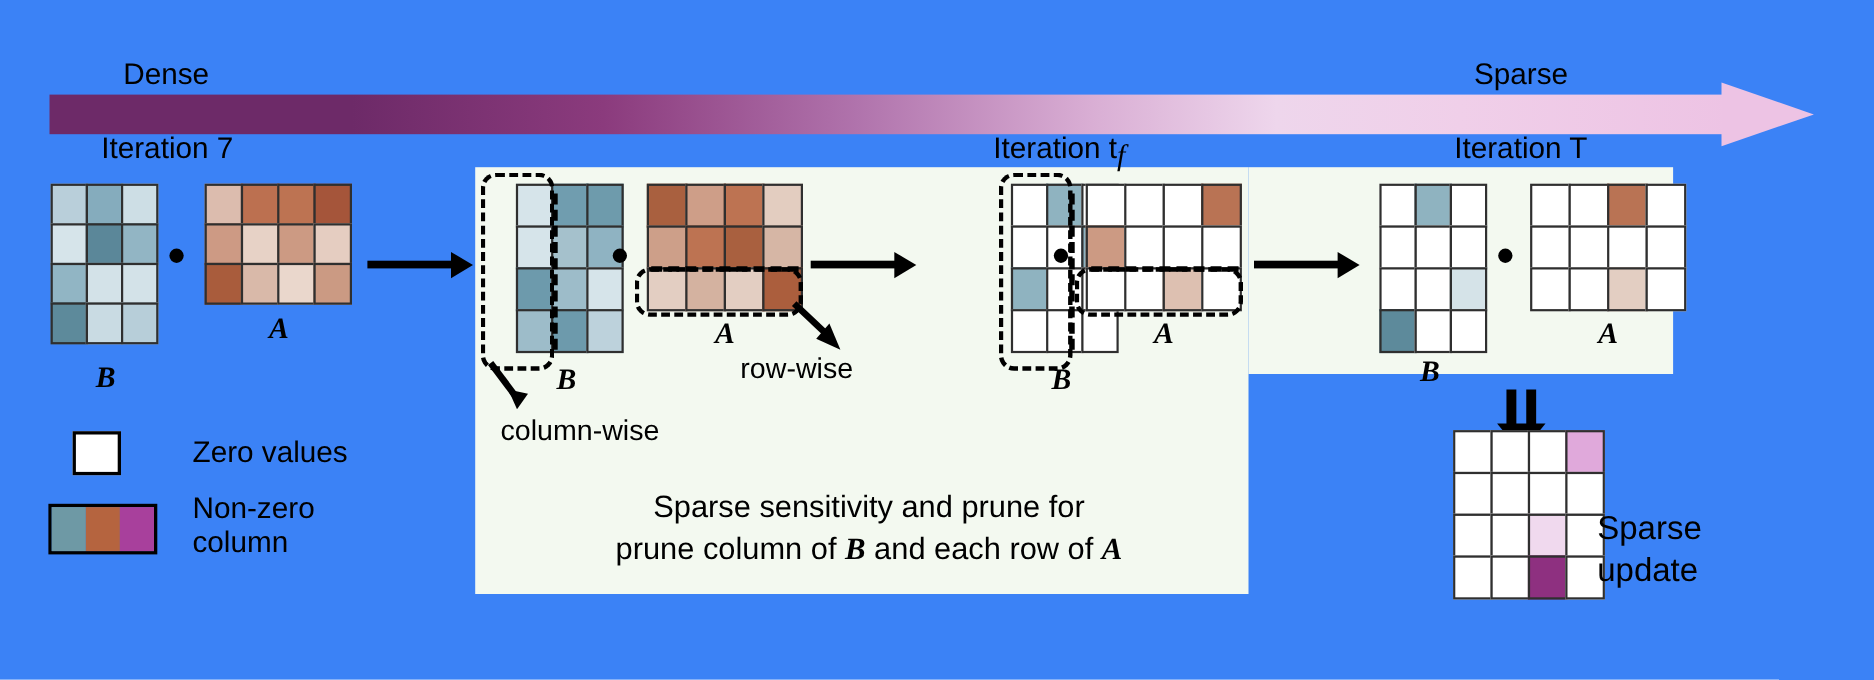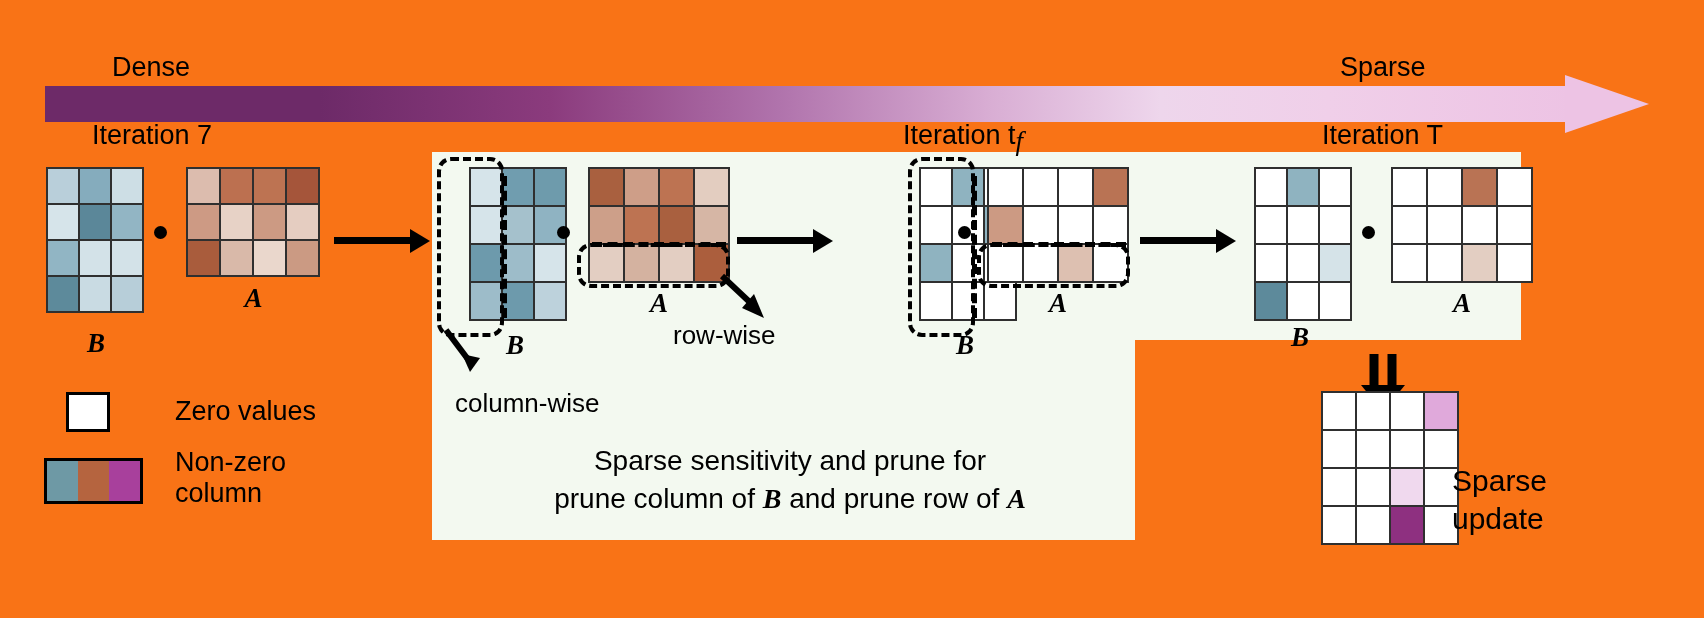--- a/index.html
+++ b/index.html
@@ -5,21 +5,21 @@
   * { box-sizing: border-box; }
   html, body {
     margin: 0; padding: 0;
     background: #ffffff;
     font-family: "Liberation Sans", sans-serif;
   }
   #stage {
     position: relative;
     width: 1704px;
     height: 618px;
-    background: #f97316;
+    background: #3b82f6;
     overflow: hidden;
   }
   .abs { position: absolute; }
 
   
   #grad-bar-wrap { left: 45px; top: 86px; width: 1606px; height: 36px; }
   #grad-bar-body {
     position: absolute; left: 0; top: 0; width: 1528px; height: 36px;
     background: linear-gradient(to right, #6d2a68 0%, #6d2a68 18%, #8b3b7d 33%,
                 #b073ac 48%, #d9aed4 62%, #eed6ec 73%, #f0cfe9 84%, #edc3e4 100%);
@@ -204,21 +204,21 @@
   </div>
 
   <div class="dash-box" style="left:437px; top:157px; width:67px; height:180px;"></div>
   <div class="dash-line-v" style="left:502px; top:176px; height:142px;"></div>
   <div class="abs mat-label" style="left:466px; top:330px; width:98px;">B</div>
 
   <svg class="small-arrow" style="left:440px; top:328px;" width="60" height="46">
     <line x1="6" y1="2" x2="30" y2="34" stroke="#000" stroke-width="6"></line>
     <polygon points="30,44 22,26 40,30" fill="#000"></polygon>
   </svg>
-  <div class="abs cap-text" style="left:455px; top:388px;text-align:right;">column-wise</div>
+  <div class="abs cap-text" style="left:455px; top:376px;text-align:right;">column-wise</div>
 
   <div class="abs dot" style="left:557px; top:226px;"></div>
 
   <div class="abs" style="left:589px; top:168px;">
     <div class="matrix" style="grid-template-columns: repeat(4, 35px); grid-template-rows: repeat(3, 38px);">
         <div class="cell" style="background: rgb(169, 96, 63);"></div>
         <div class="cell" style="background: rgb(206, 158, 136);"></div>
         <div class="cell" style="background: rgb(189, 115, 82);"></div>
         <div class="cell" style="background: rgb(227, 205, 192);"></div>
         <div class="cell" style="background: rgb(205, 159, 137);"></div>
@@ -361,21 +361,21 @@
       </div>
   </div>
   <div class="abs" id="sparse-text">
     <div>Sparse</div>
     <div>update</div>
   </div>
 
   <div class="abs" id="panel-caption">
     <div>Sparse sensitivity and prune for</div>
     <div>
-      <span>prune column of </span><i>B</i><span> and prune row of </span><i>A</i>
+      <span>prune column of </span><i>B</i><span> and each row of </span><i>A</i>
     </div>
   </div>
 
   <div class="abs" style="left:66px; top:392px; width:44px; height:40px;
        background:#ffffff; border:3px solid #000;"></div>
   <div class="abs legend-text" style="left:175px; top:396px;">Zero values</div>
 
   <div class="abs" style="left:44px; top:458px; display:flex; border:3px solid #000;">
     <div style="width:31px;height:40px;background:#6e99a5;"></div>
     <div style="width:31px;height:40px;background:#b5643f;"></div>

